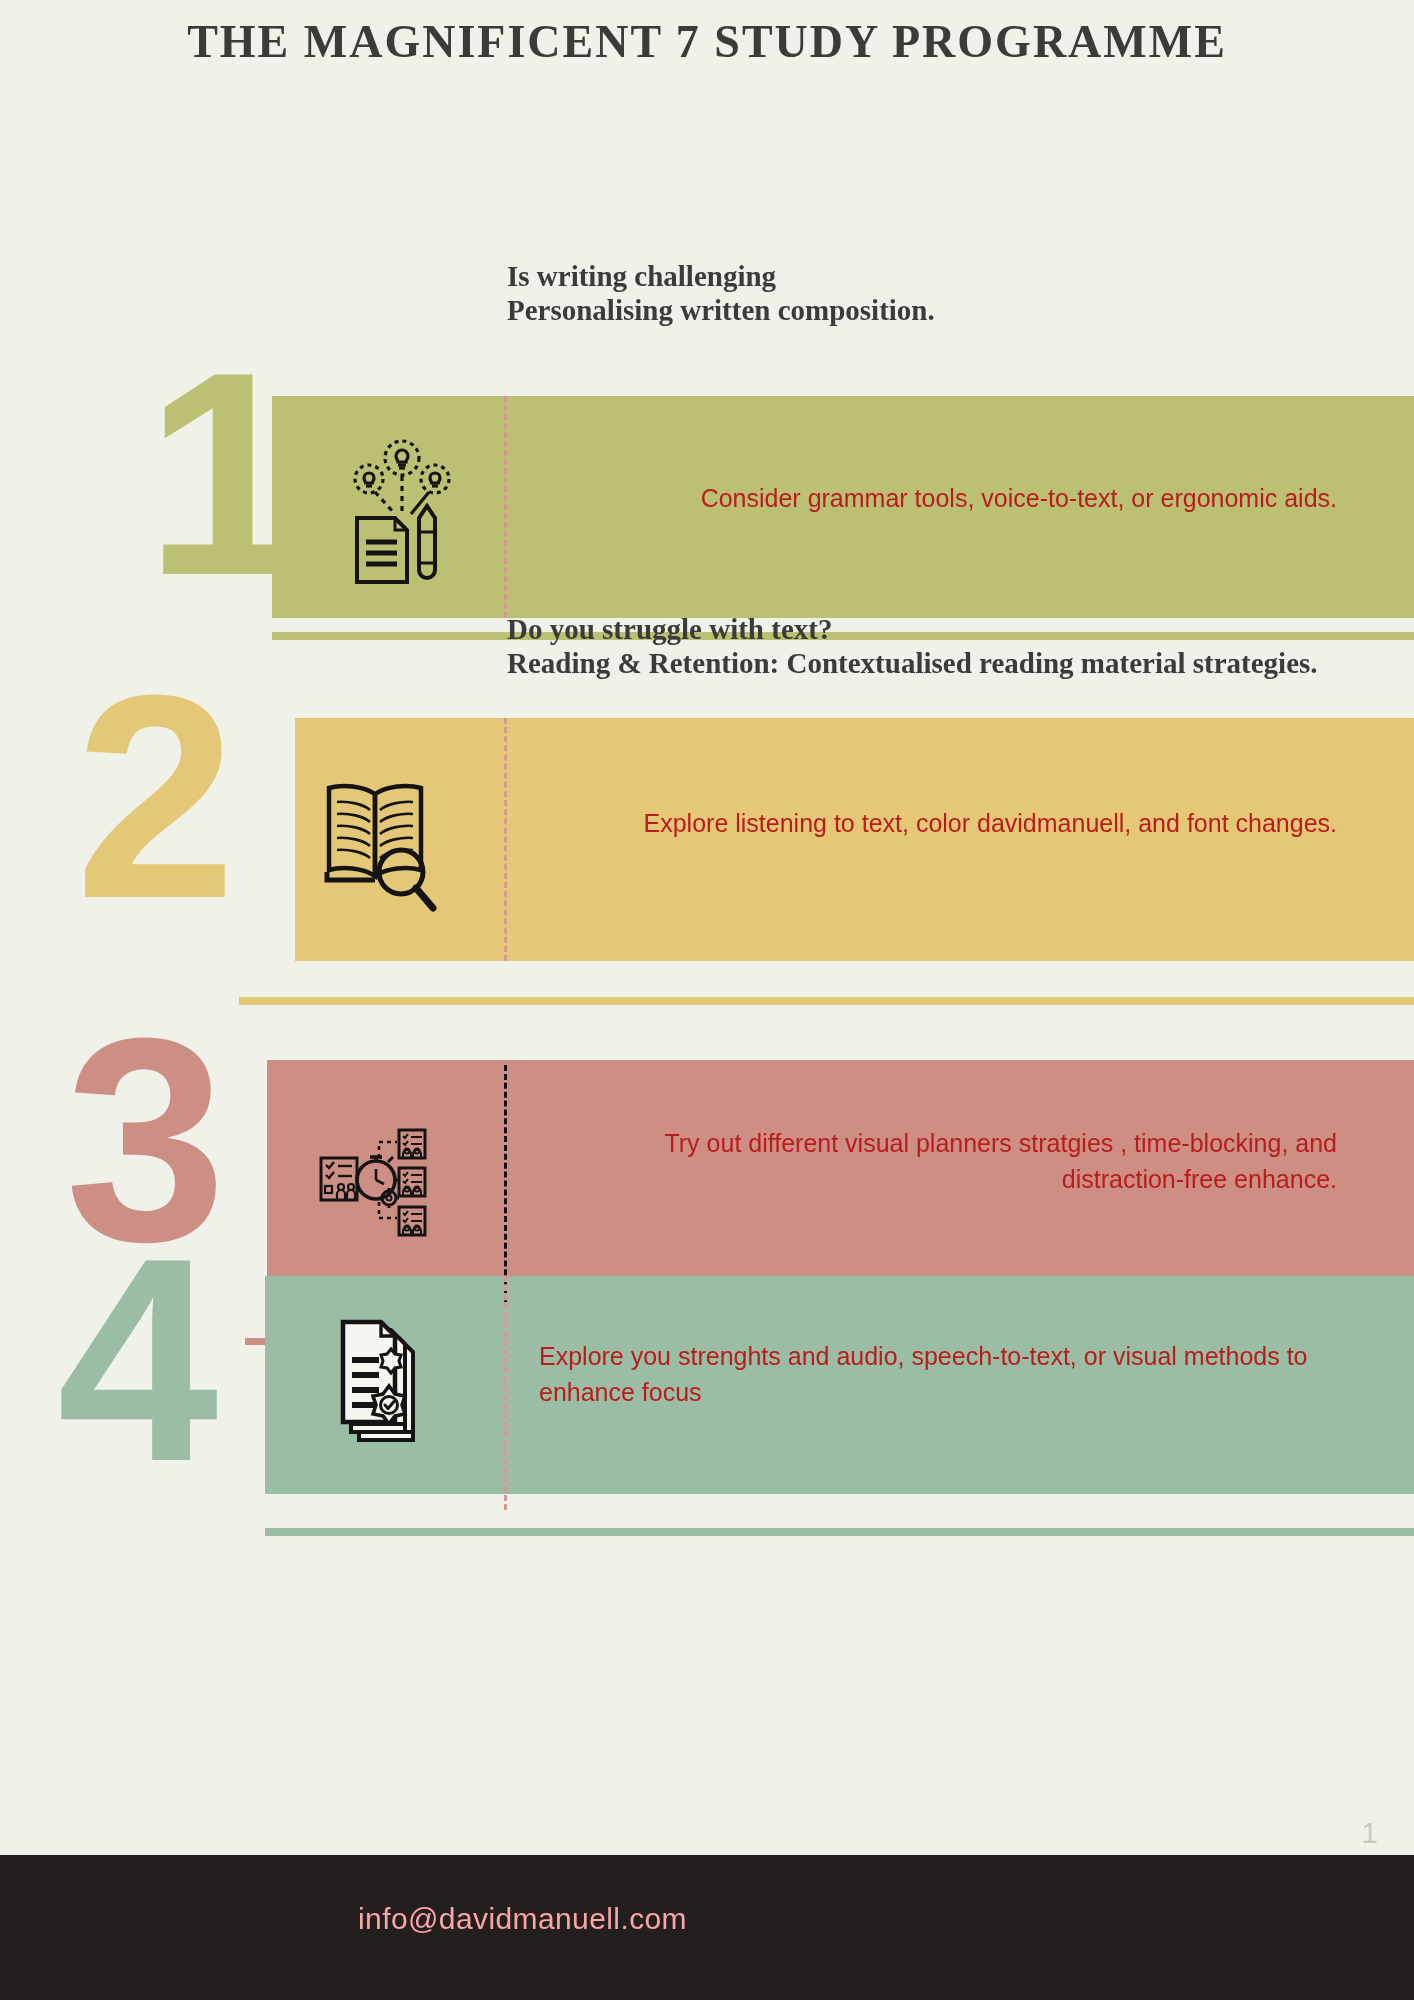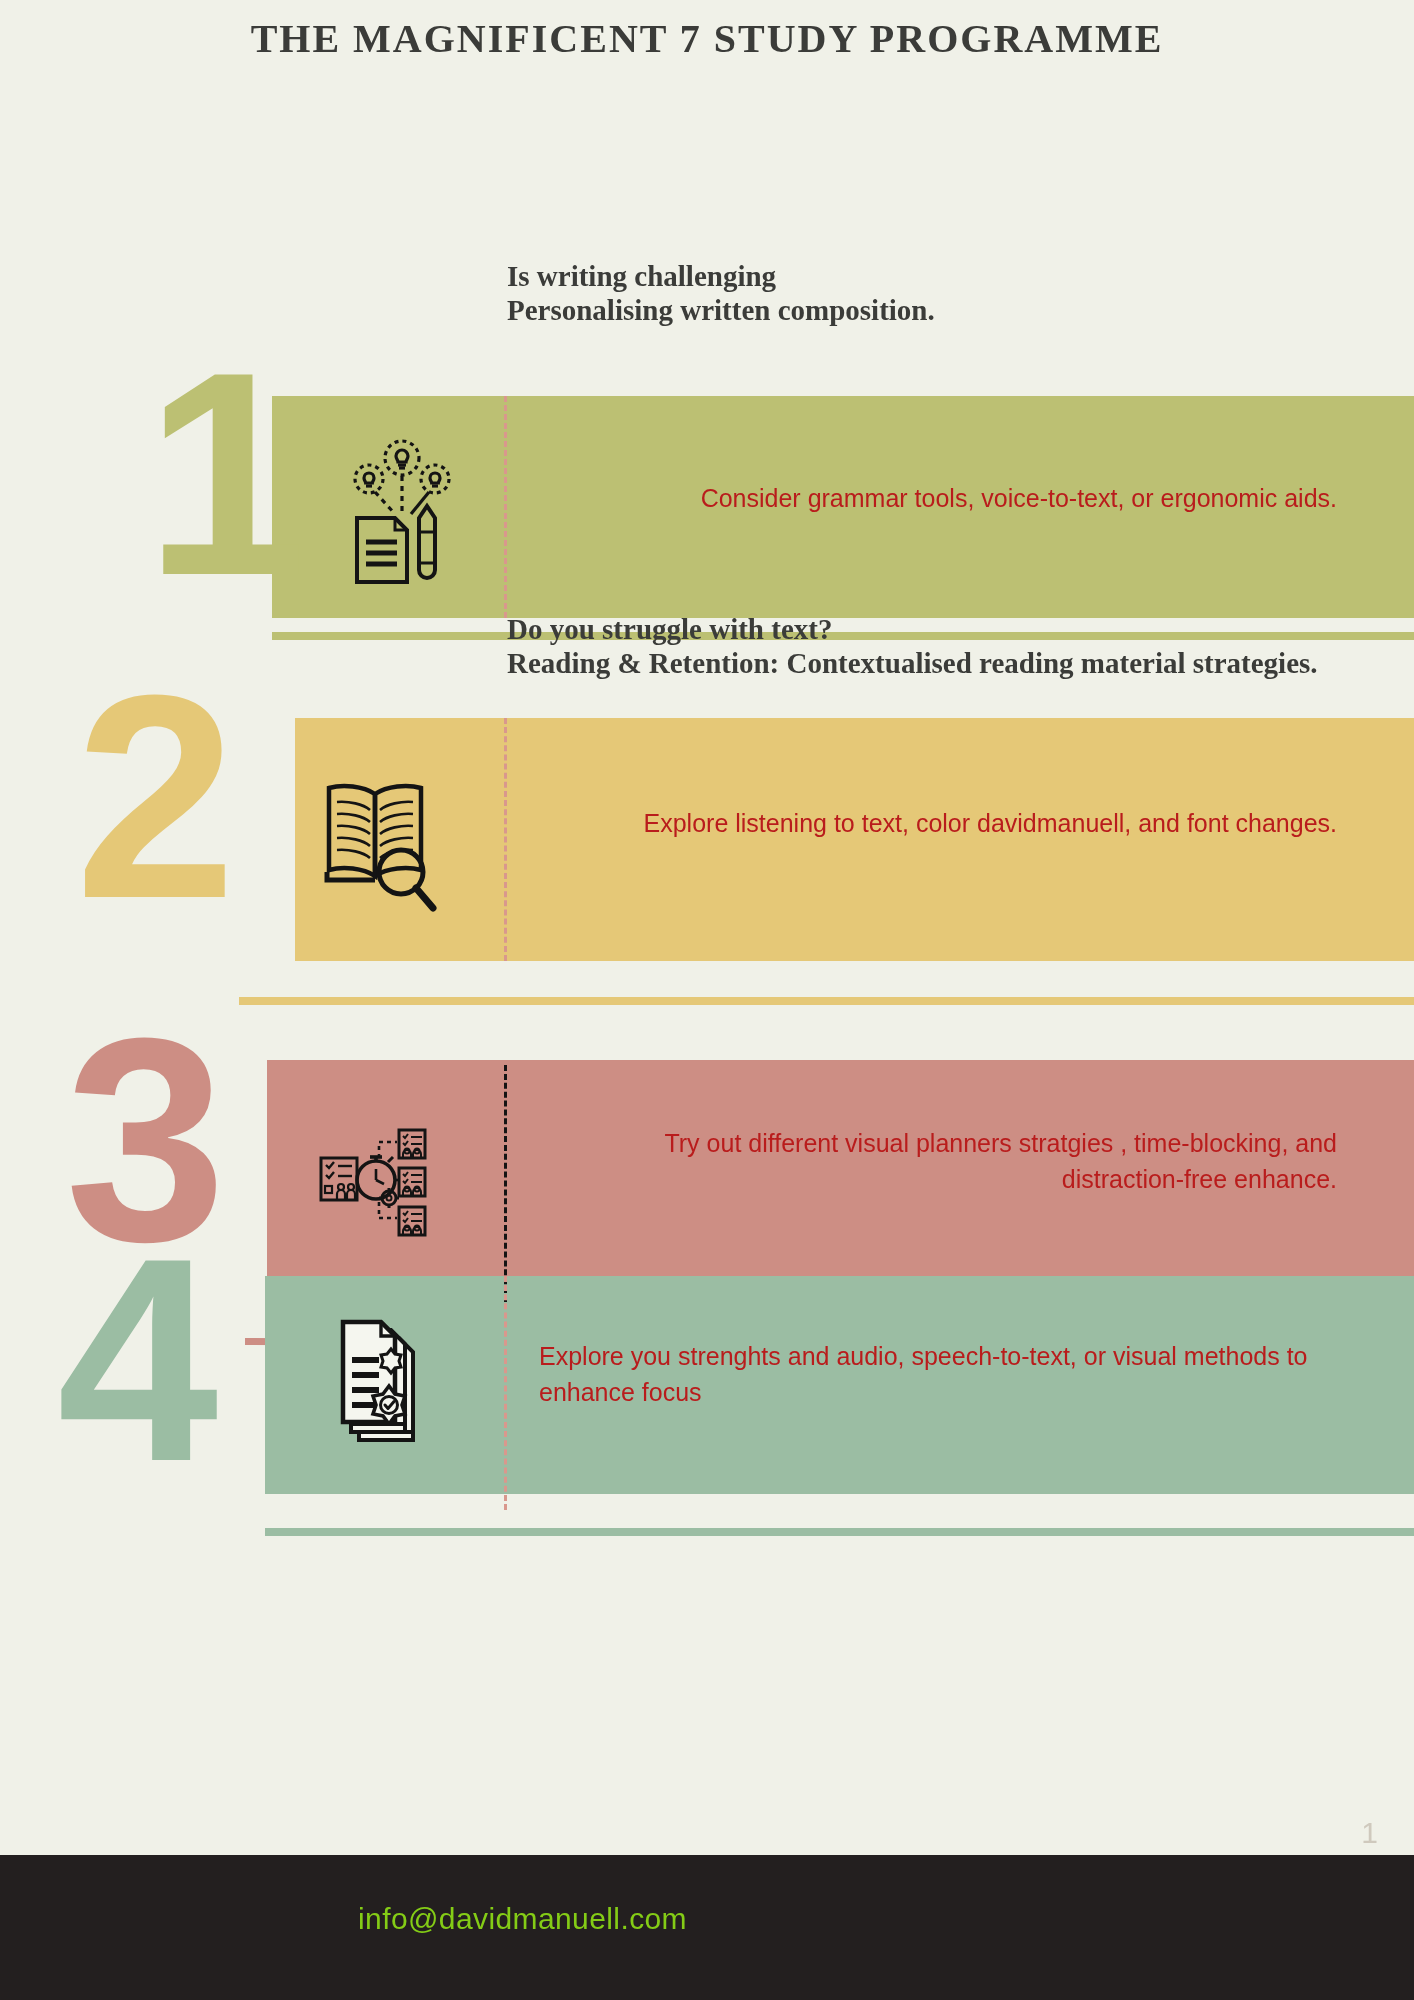--- a/index.html
+++ b/index.html
@@ -17,21 +17,21 @@
     position: relative;
   }
 
   
   .page-title {
     width: 1100px;
     margin: 18px auto 0;
     text-align: center;
     font-family: "Liberation Serif", serif;
     font-weight: 700;
-    font-size: 40px;
+    font-size: 46px;
     line-height: 1.05;
     letter-spacing: 2px;
     color: #3b3c39;
   }
 
   
   .sections {
     position: absolute;
     top: 0; left: 17px;
     width: 1414px;
@@ -178,21 +178,21 @@
     background: #231f1f;
     z-index: 10;
   }
 
   .footer-email {
     position: absolute;
     left: 358px;
     top: 47px;
     font-family: "Liberation Sans", sans-serif;
     font-size: 30px;
-    color: #84cc16;
+    color: #fca5a5;
     letter-spacing: 0.4px;
   }
 
   svg { display: block; }
 </style>
 </head>
 <body>
 
 <h1 class="page-title">THE MAGNIFICENT 7 STUDY PROGRAMME</h1>
 

